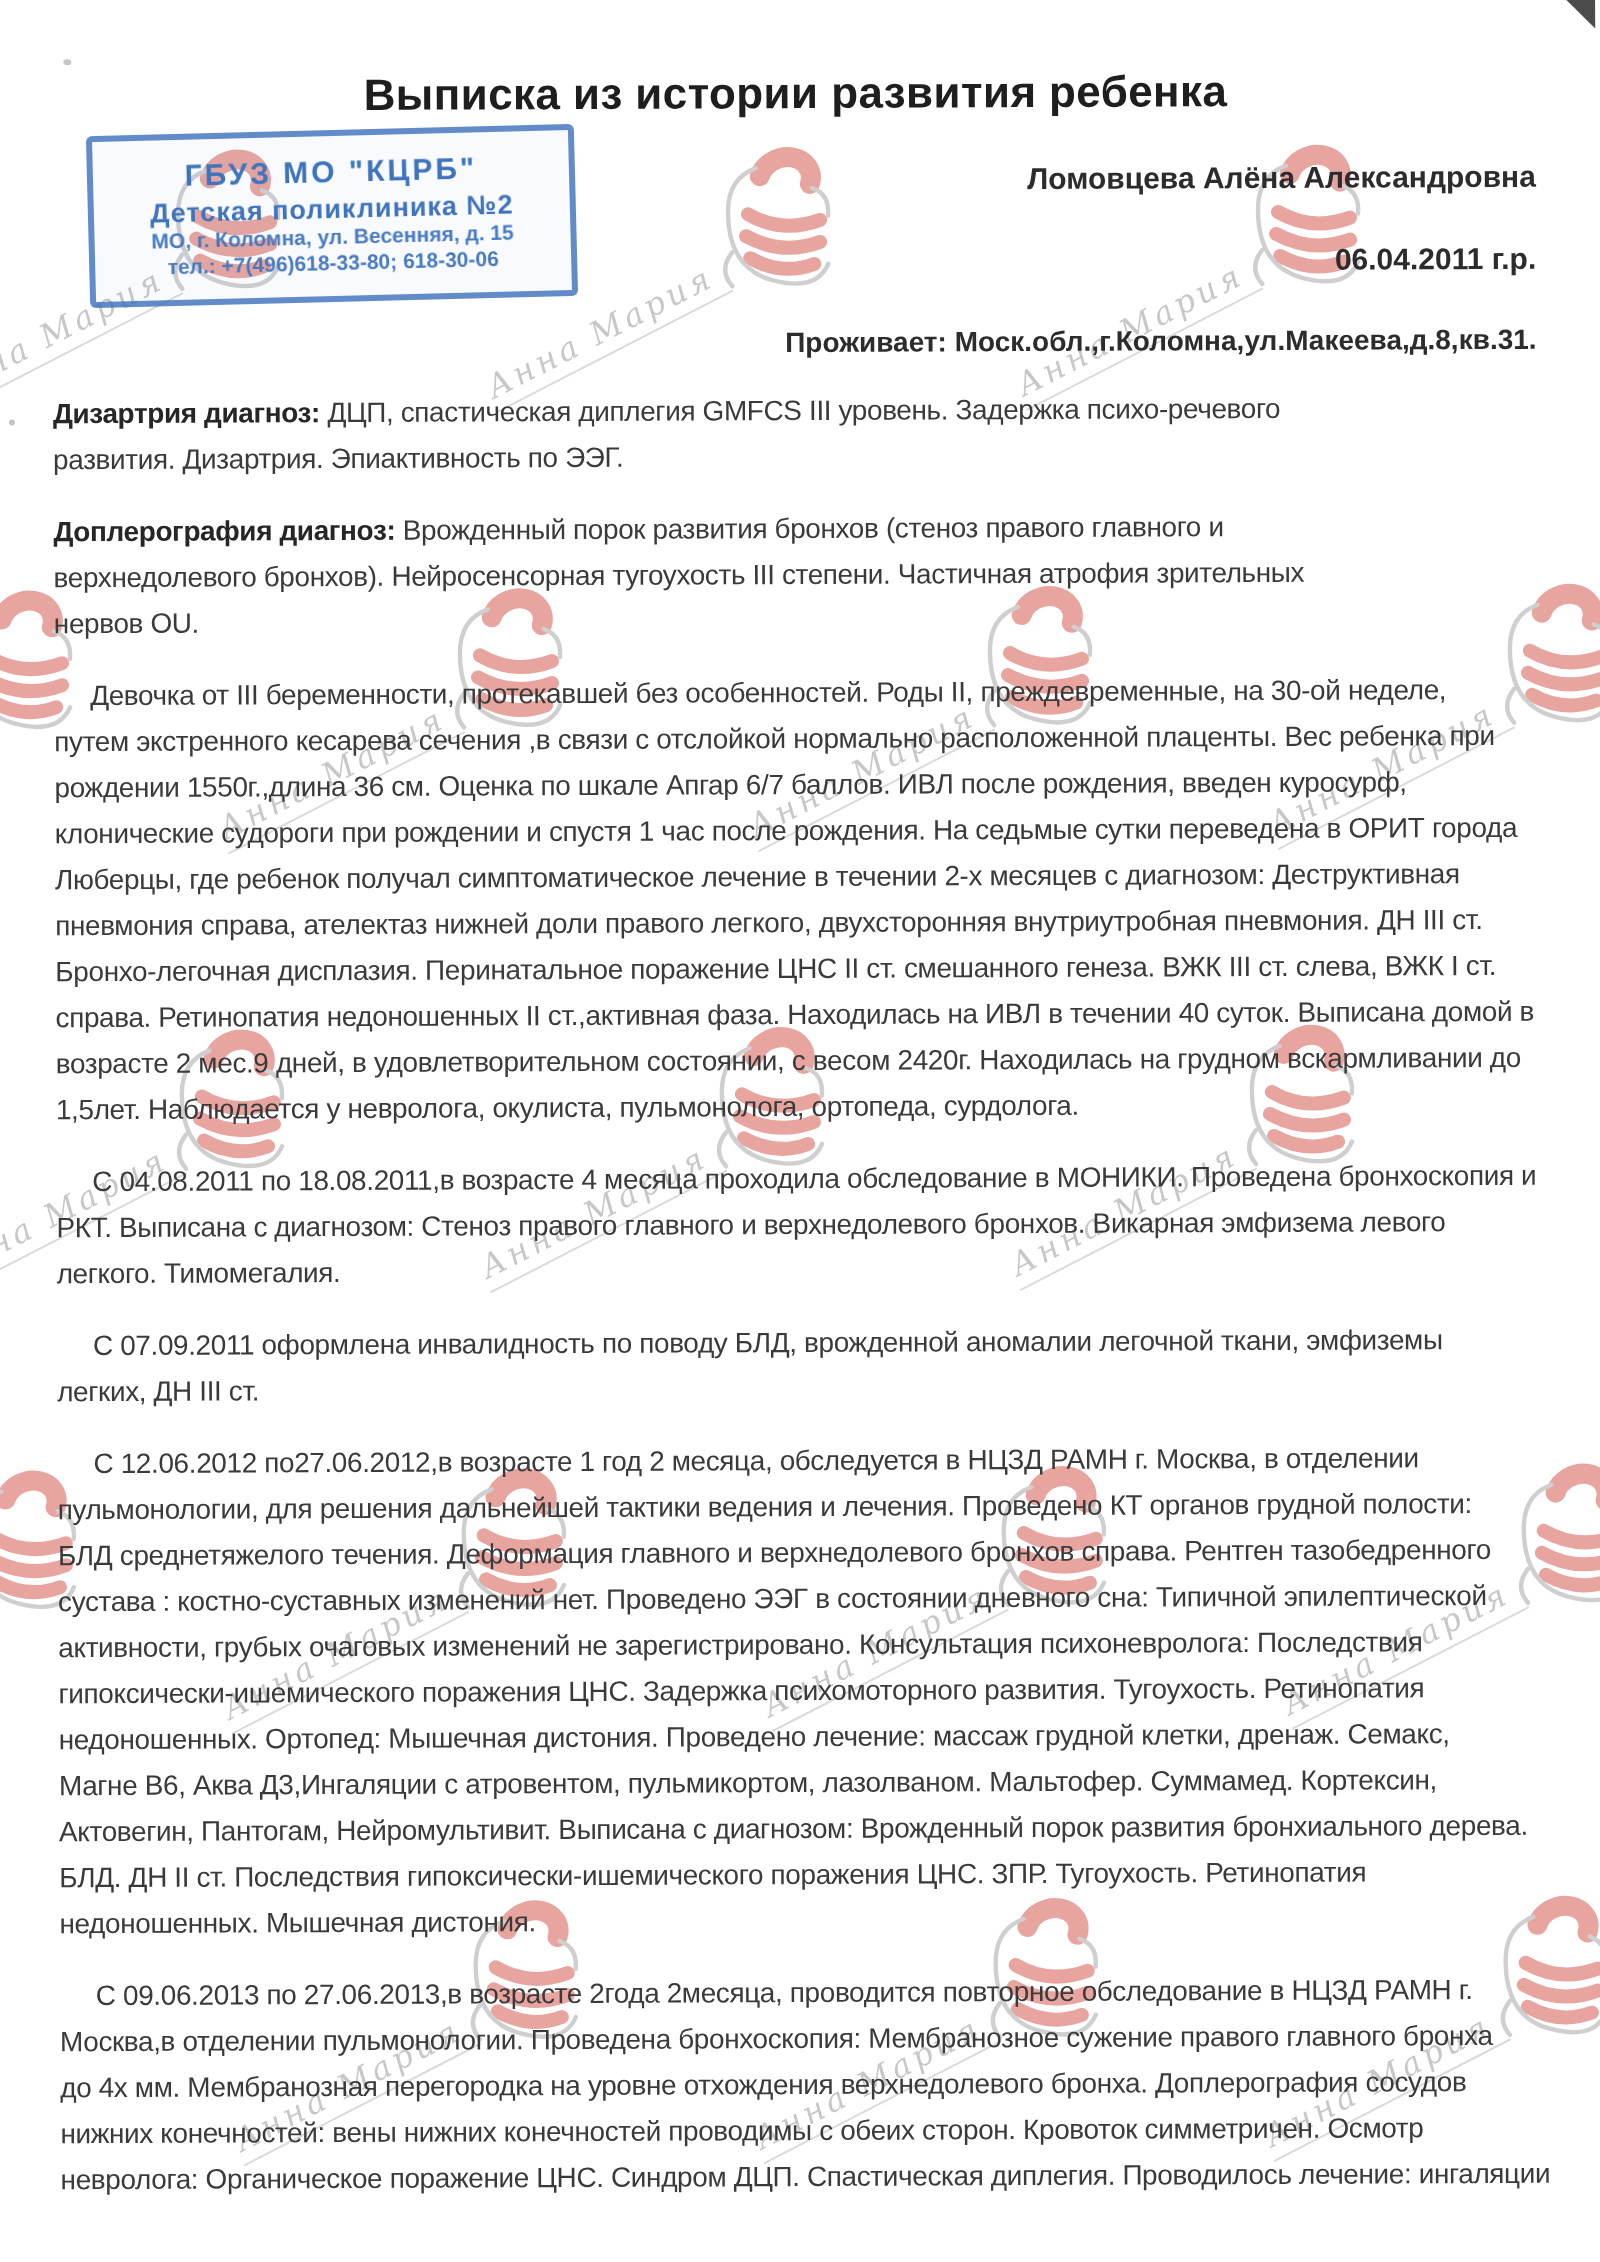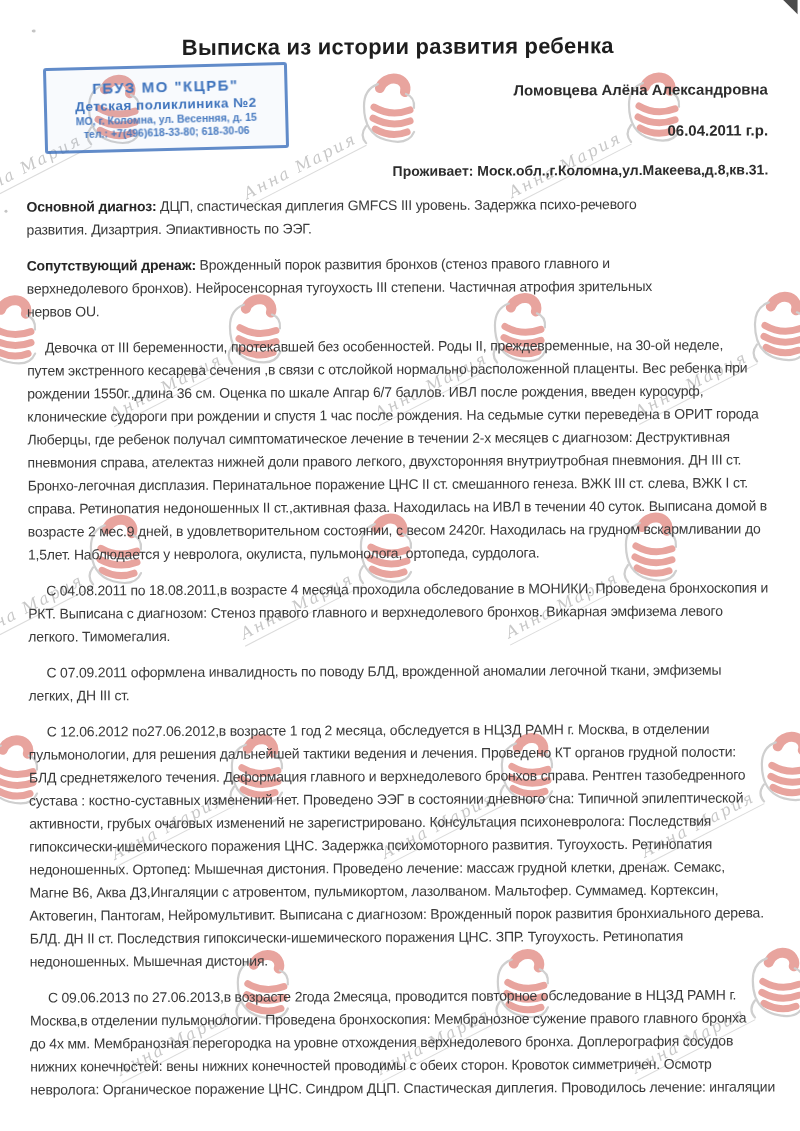--- a/index.html
+++ b/index.html
@@ -310,23 +310,23 @@
     <div class="s4">тел.: +7(496)618-33-80; 618-30-06</div>
   </div>
 
   <div class="patient">
     <div class="p-name">Ломовцева Алёна Александровна</div>
     <div class="p-dob">06.04.2011 г.р.</div>
     <div class="p-res">Проживает: Моск.обл.,г.Коломна,ул.Макеева,д.8,кв.31.</div>
   </div>
 
   <div class="doc-body">
-    <p><b>Основной диагноз:</b> <span>ДЦП, спастическая диплегия GMFCS III уровень. Задержка психо-речевого
+    <p><b>Дизартрия диагноз:</b> <span>ДЦП, спастическая диплегия GMFCS III уровень. Задержка психо-речевого
 развития. Дизартрия. Эпиактивность по ЭЭГ.</span></p>
-    <p><b>Сопутствующий дренаж:</b> <span>Врожденный порок развития бронхов (стеноз правого главного и
+    <p><b>Доплерография диагноз:</b> <span>Врожденный порок развития бронхов (стеноз правого главного и
 верхнедолевого бронхов). Нейросенсорная тугоухость III степени. Частичная атрофия зрительных
 нервов OU.</span></p>
     <p class="para">Девочка от III беременности, протекавшей без особенностей. Роды II, преждевременные, на 30-ой неделе,
 путем экстренного кесарева сечения ,в связи с отслойкой нормально расположенной плаценты. Вес ребенка при
 рождении 1550г.,длина 36 см. Оценка по шкале Апгар 6/7 баллов. ИВЛ после рождения, введен куросурф,
 клонические судороги при рождении и спустя 1 час после рождения. На седьмые сутки переведена в ОРИТ города
 Люберцы, где ребенок получал симптоматическое лечение в течении 2-х месяцев с диагнозом: Деструктивная
 пневмония справа, ателектаз нижней доли правого легкого, двухсторонняя внутриутробная пневмония. ДН III ст.
 Бронхо-легочная дисплазия. Перинатальное поражение ЦНС II ст. смешанного генеза. ВЖК III ст. слева, ВЖК I ст.
 справа. Ретинопатия недоношенных II ст.,активная фаза. Находилась на ИВЛ в течении 40 суток. Выписана домой в

